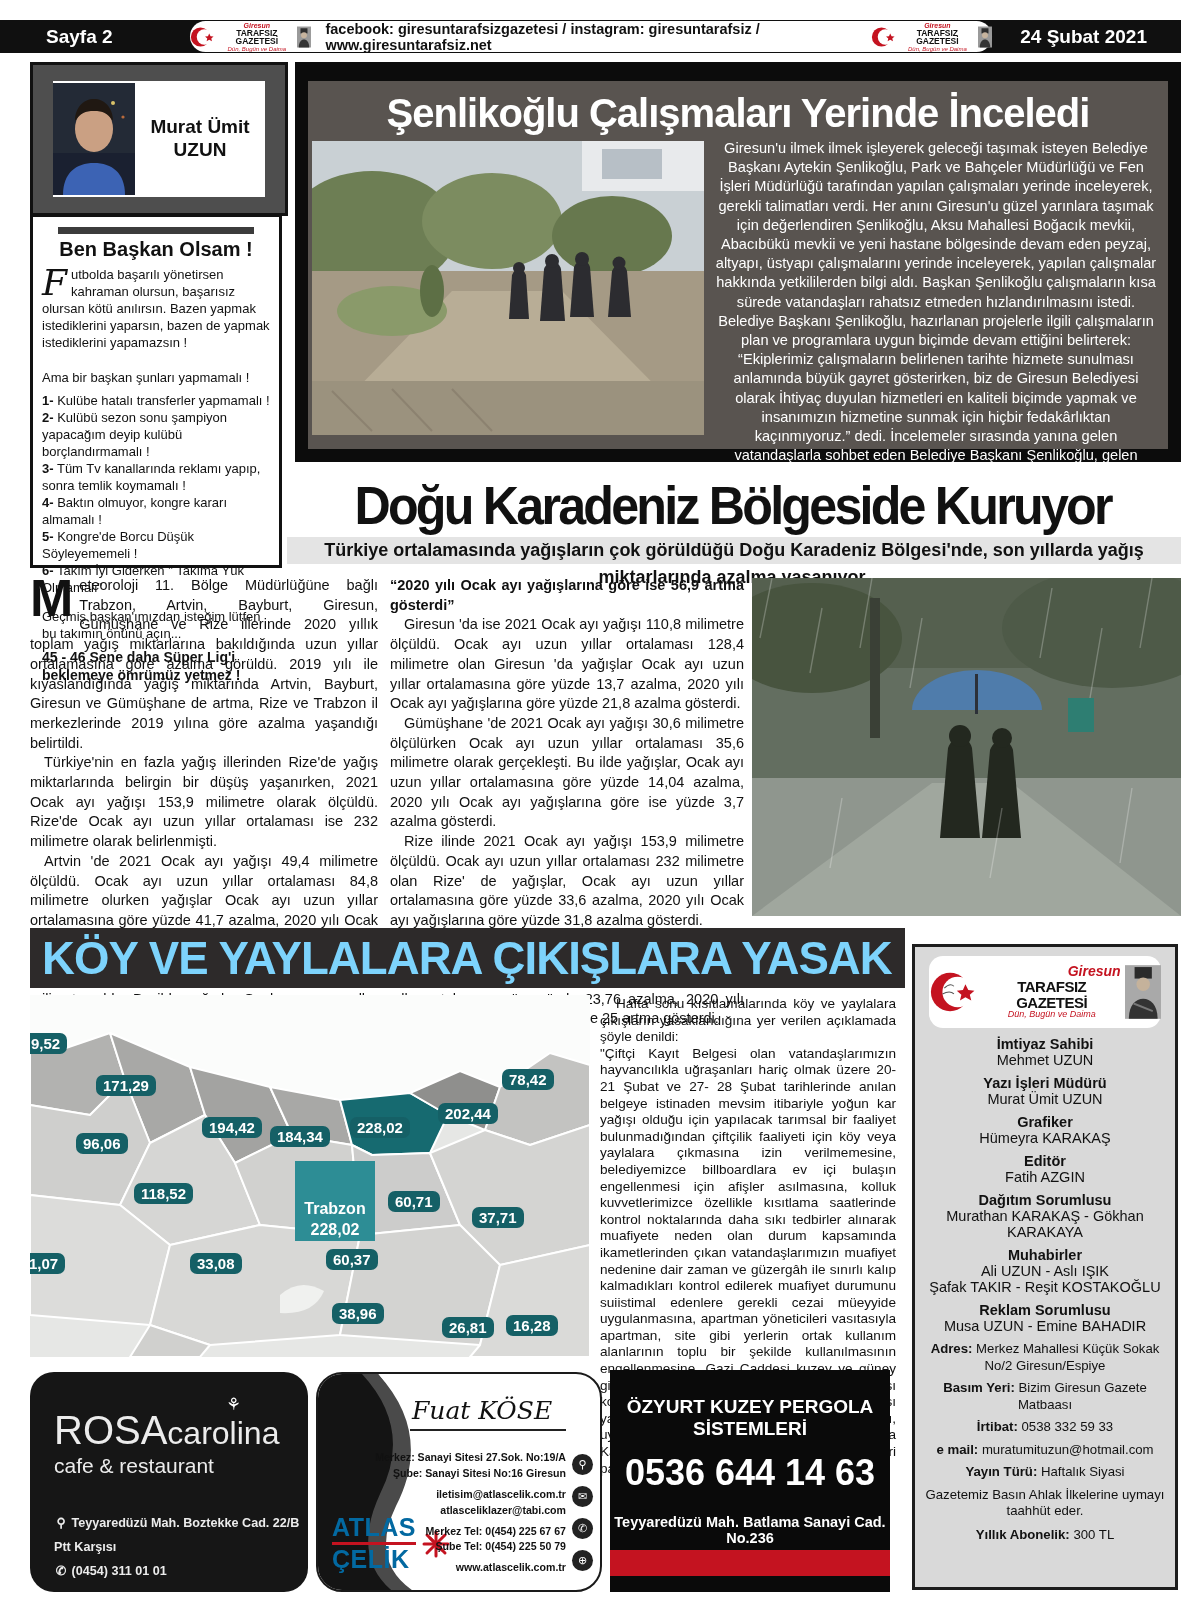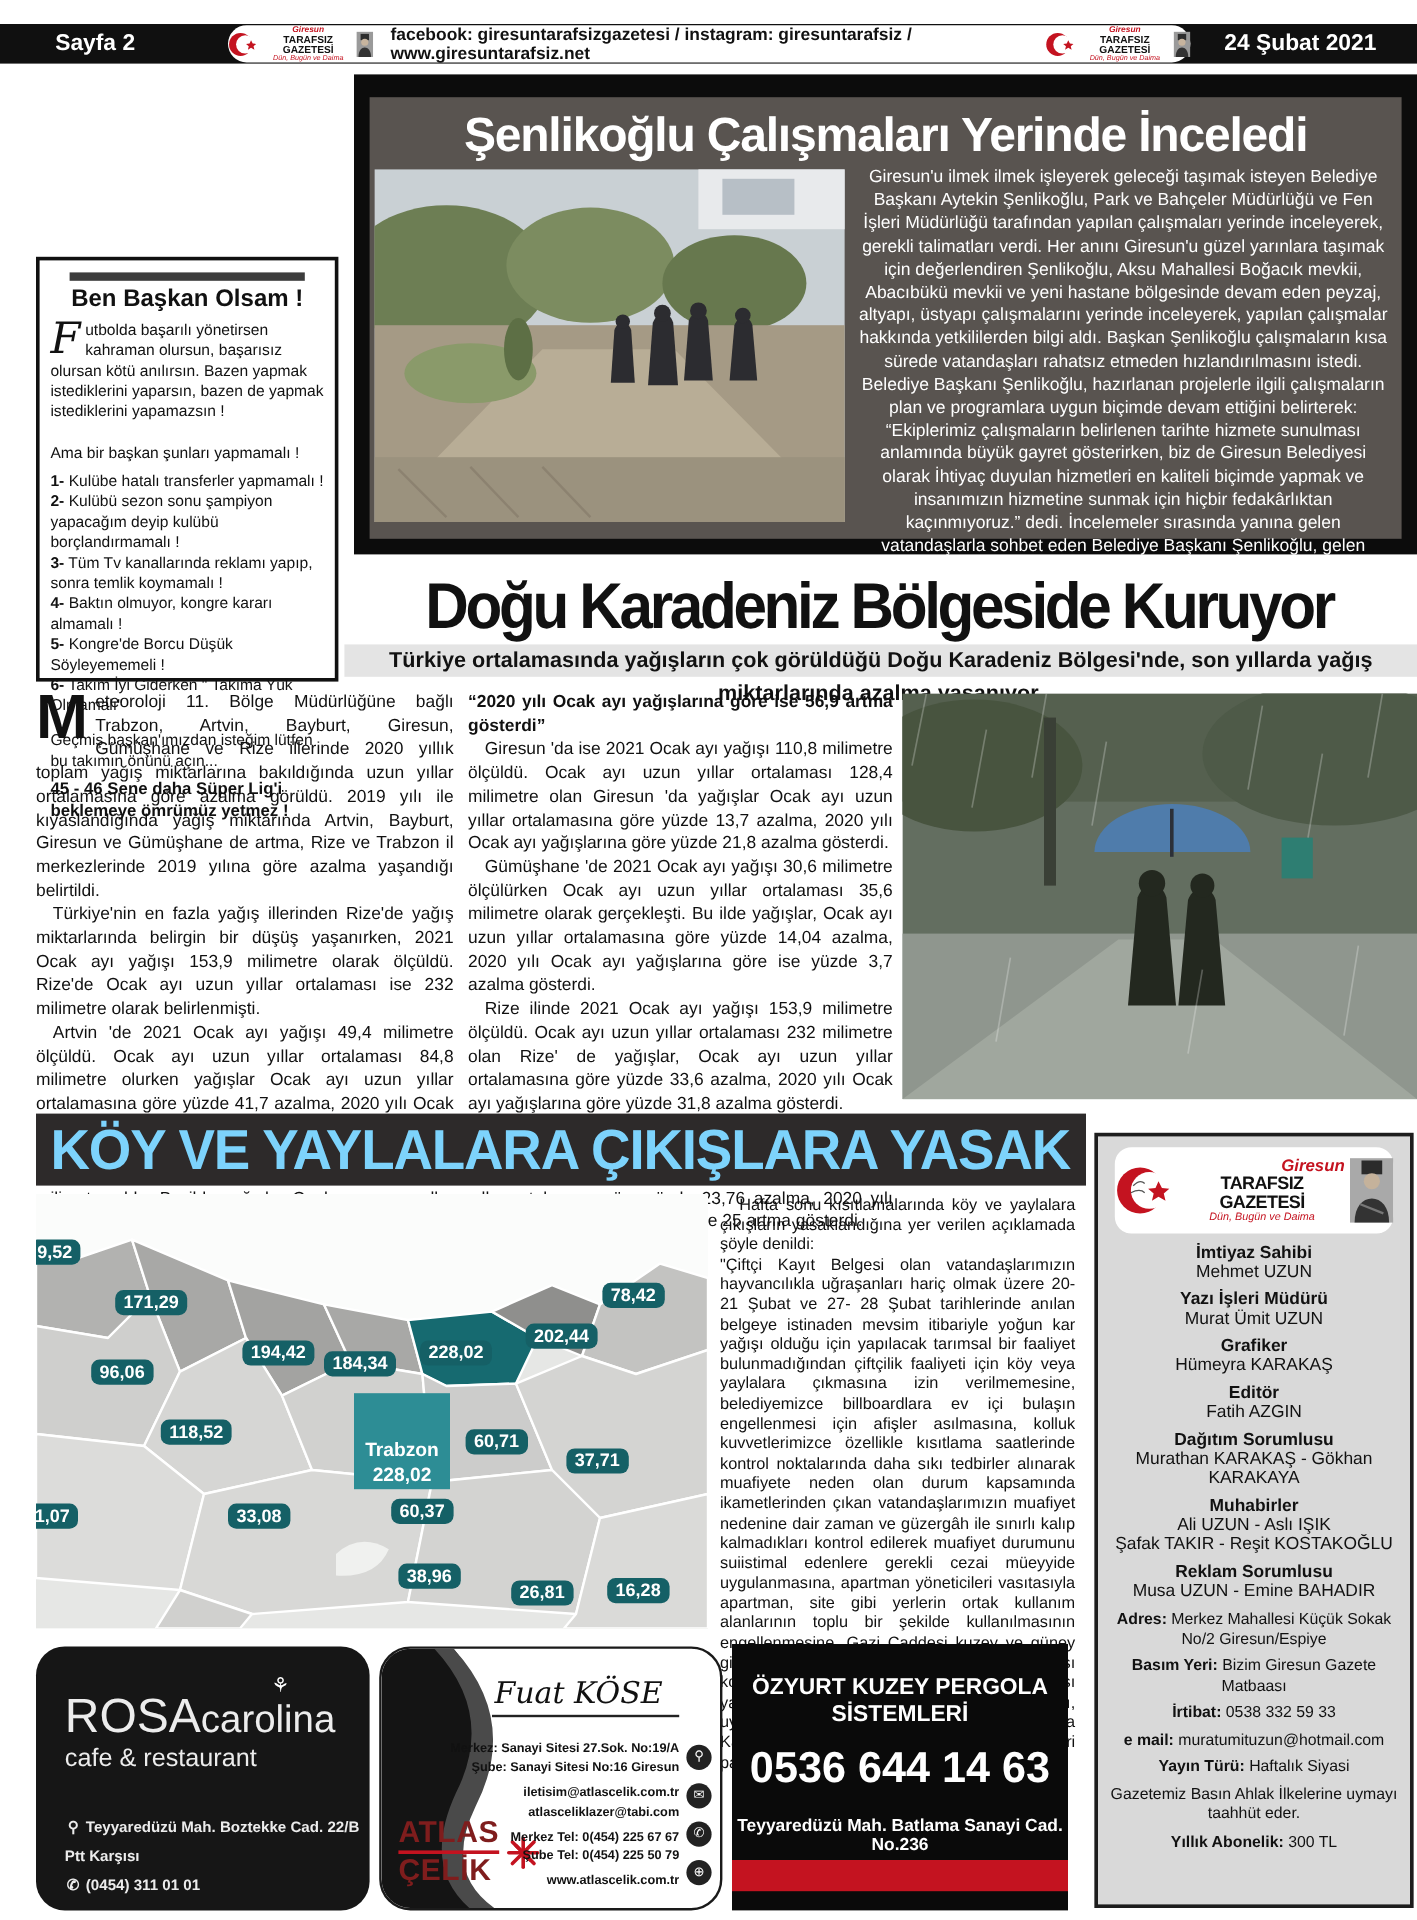--- a/index.html
+++ b/index.html
@@ -95,21 +95,21 @@
   .icon-dot{display:inline-block;width:14px;text-align:center;}
   .atlas{left:316px;top:1372px;width:286px;height:220px;background:#fff;border:2px solid #1a1a1a;
          border-radius:26px;box-sizing:border-box;overflow:hidden;}
   .atlas .fuat{position:absolute;left:92px;top:22px;font-family:"DejaVu Serif",serif;
                font-style:italic;font-size:25px;border-bottom:2px solid #222;padding:0 14px 4px 2px;}
   .atlas .contacts{position:absolute;right:34px;top:76px;text-align:right;font-size:10.6px;
                    font-weight:bold;line-height:1.5;}
   .atlas .contacts .grp{margin-bottom:5px;}
   .cicon{position:absolute;right:7px;width:21px;height:21px;border-radius:50%;background:#222;
          color:#fff;font-size:11px;text-align:center;line-height:21px;}
-  .atlas .brand{position:absolute;left:14px;bottom:16px;color:#7f1d1d;font-weight:bold;
+  .atlas .brand{position:absolute;left:14px;bottom:16px;color:#0369a1;font-weight:bold;
                 font-size:25px;line-height:1.15;letter-spacing:.5px;}
   .atlas .brand .u{border-bottom:3px solid #c41320;padding-bottom:1px;}
   .ozyurt{left:610px;top:1370px;width:280px;height:222px;background:#0a0a0a;color:#fff;
           text-align:center;box-sizing:border-box;}
   .ozyurt .t{font-weight:bold;font-size:19px;margin-top:26px;}
   .ozyurt .ph{font-weight:bold;font-size:36px;margin-top:12px;}
   .ozyurt .ad{font-weight:bold;font-size:14.5px;margin-top:20px;}
   .ozyurt .tf{font-weight:bold;font-size:13px;margin-top:9px;}
   .ozyurt .stripe{position:absolute;left:0;right:0;bottom:16px;height:26px;background:#c41320;}
 </style>
@@ -155,20 +155,37 @@
           <rect width="16" height="24" fill="#9a9a9a"></rect>
             <rect x="4" y="2" width="8" height="6" fill="#2e2e2e"></rect>
           <circle cx="8" cy="10" r="3.4" fill="#c7b49e"></circle>
             <path d="M2 24c0-6 3-9 6-9s6 3 6 9z" fill="#333"></path>
         </svg>
       </span>
     </div>
     <div class="abs date">24 Şubat 2021</div>
   </div>
 
+  <div class="abs author">
+    <div class="inner">
+      <svg width="82" height="112" viewBox="0 0 82 112">
+        <rect width="82" height="112" fill="#232a36"></rect>
+        <rect y="70" width="82" height="42" fill="#1a2030"></rect>
+        <path d="M10 112c0-22 13-32 31-32s31 10 31 32z" fill="#3c63b4"></path>
+        <ellipse cx="41" cy="46" rx="19" ry="23" fill="#caa083"></ellipse>
+        <path d="M22 38c0-14 9-22 19-22s19 8 19 22c-6-8-10-10-19-10s-13 2-19 10z" fill="#201812"></path>
+        <circle cx="60" cy="20" r="2" fill="#d8c26a"></circle>
+          <circle cx="70" cy="34" r="1.6" fill="#b86a3c"></circle>
+      </svg>
+      <div class="name">
+        <div>Murat Ümit</div>
+        <div>UZUN</div>
+      </div>
+    </div>
+  </div>
 
   <div class="abs colbox">
     <div class="colbar"></div>
     <div class="coltitle">Ben Başkan Olsam !</div>
     <p class="colp"><span class="dropF">F</span><span>utbolda başarılı yönetirsen kahraman olursun, başarısız olursan kötü anılırsın. Bazen yapmak istediklerini yaparsın, bazen de yapmak istediklerini yapamazsın !</span></p>
     <div class="colgap"></div>
     <p class="colp">Ama bir başkan şunları yapmamalı !</p>
     <div>
       <div><span class="b">1-</span> <span>Kulübe hatalı transferler yapmamalı !</span></div>
       <div><span class="b">2-</span> <span>Kulübü sezon sonu şampiyon yapacağım deyip kulübü borçlandırmamalı !</span></div>
@@ -312,21 +329,21 @@
     <span class="badge" style="left:408px;top:108px">202,44</span>
     <span class="badge" style="left:472px;top:74px">78,42</span>
     <span class="badge" style="left:46px;top:138px">96,06</span>
     <span class="badge" style="left:104px;top:188px">118,52</span>
     <span class="badge" style="left:358px;top:196px">60,71</span>
     <span class="badge" style="left:442px;top:212px">37,71</span>
     <span class="badge" style="left:-8px;top:258px">1,07</span>
     <span class="badge" style="left:160px;top:258px">33,08</span>
     <span class="badge" style="left:296px;top:254px">60,37</span>
     <span class="badge" style="left:302px;top:308px">38,96</span>
-    <span class="badge" style="left:396px;top:322px">26,81</span>
+    <span class="badge" style="left:412px;top:322px">26,81</span>
     <span class="badge" style="left:476px;top:320px">16,28</span>
   </div>
 
   <div class="abs yasak">
     <p class="first">Hafta sonu kısıtlamalarında köy ve yaylalara çıkışların yasaklandığına yer verilen açıklamada şöyle denildi:</p>
     <p>"Çiftçi Kayıt Belgesi olan vatandaşlarımızın hayvancılıkla uğraşanları hariç olmak üzere 20- 21 Şubat ve 27- 28 Şubat tarihlerinde anılan belgeye istinaden mevsim itibariyle yoğun kar yağışı olduğu için yapılacak tarımsal bir faaliyet bulunmadığından çiftçilik faaliyeti için köy veya yaylalara çıkmasına izin verilmemesine, belediyemizce billboardlara ev içi bulaşın engellenmesi için afişler asılmasına, kolluk kuvvetlerimizce özellikle kısıtlama saatlerinde kontrol noktalarında daha sıkı tedbirler alınarak muafiyete neden olan durum kapsamında ikametlerinden çıkan vatandaşlarımızın muafiyet nedenine dair zaman ve güzergâh ile sınırlı kalıp kalmadıkları kontrol edilerek muafiyet durumunu suiistimal edenlere gerekli cezai müeyyide uygulanmasına, apartman yöneticileri vasıtasıyla apartman, site gibi yerlerin ortak kullanım alanlarının toplu bir şekilde kullanılmasının engellenmesine, Gazi Caddesi kuzey ve güney giriş noktalarına bariyerle kontrol noktası konulması ve HES kodu sorgulaması yapılmasına, alınan bu kararlara uyulması, uymayan vatandaşlara Umumi Hıfzıssıhha Kanunu'nun 282'nci maddesi gereğince idari para cezası verilmesi karar verildi."</p>
   </div>
 
   <div class="abs mast">
     <div class="mlogo">

